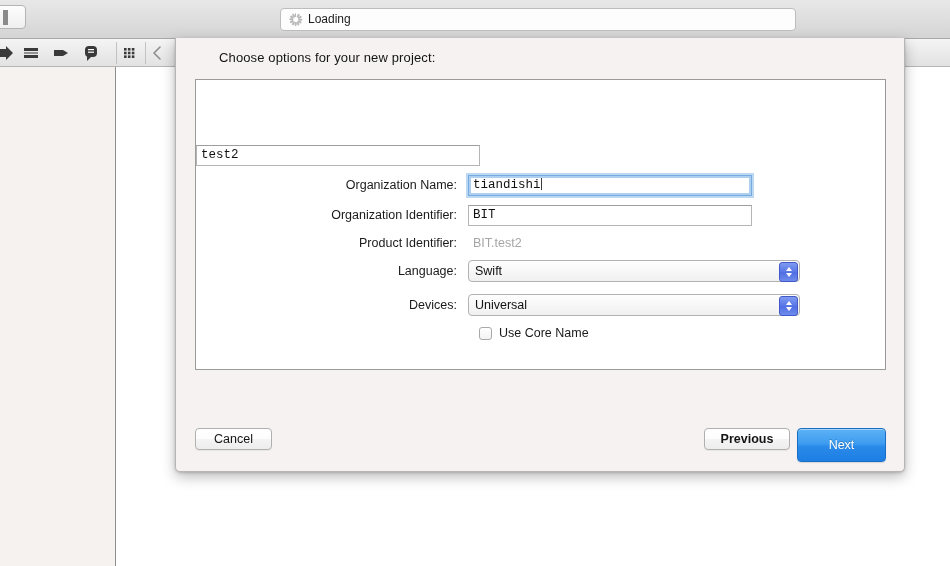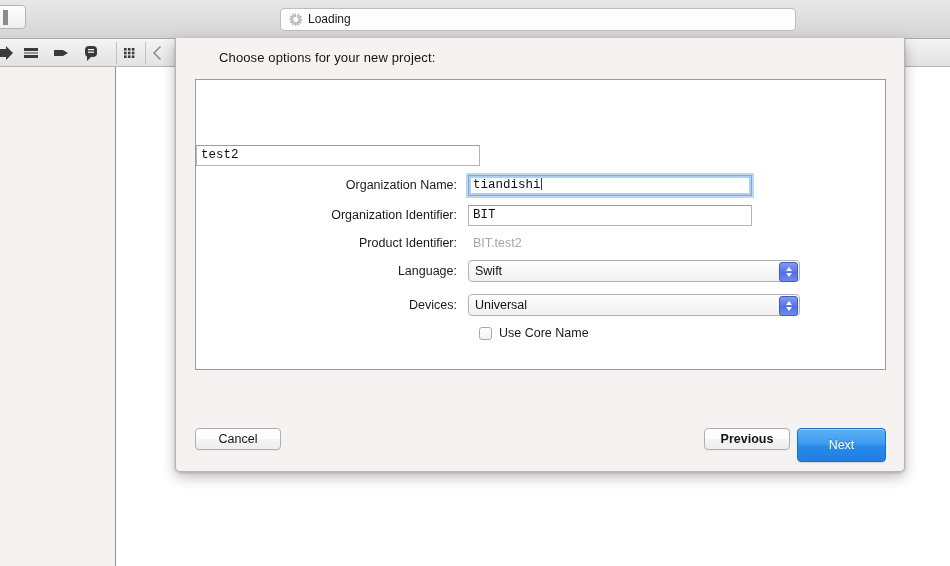--- a/index.html
+++ b/index.html
@@ -433,18 +433,18 @@
         </span>
       </div>
 
       <div id="checkbox-row" style="top:246px">
         <span id="core-data-checkbox"></span>
         <span id="core-data-label">Use Core Name</span>
       </div>
 
     </div>
 
-    <div class="push-button" style="left:19px; top:390px; width:86px;">Cancel</div>
+    <div class="push-button" style="left:19px; top:390px; width:77px;">Cancel</div>
     <div class="push-button" style="left:528px; top:390px; width:86px;font-weight:bold;">Previous</div>
     <div id="next-button" style="left:621px; top:390px; width:89px;">Next</div>
 
   </div>
 </div>
 
 </body></html>

